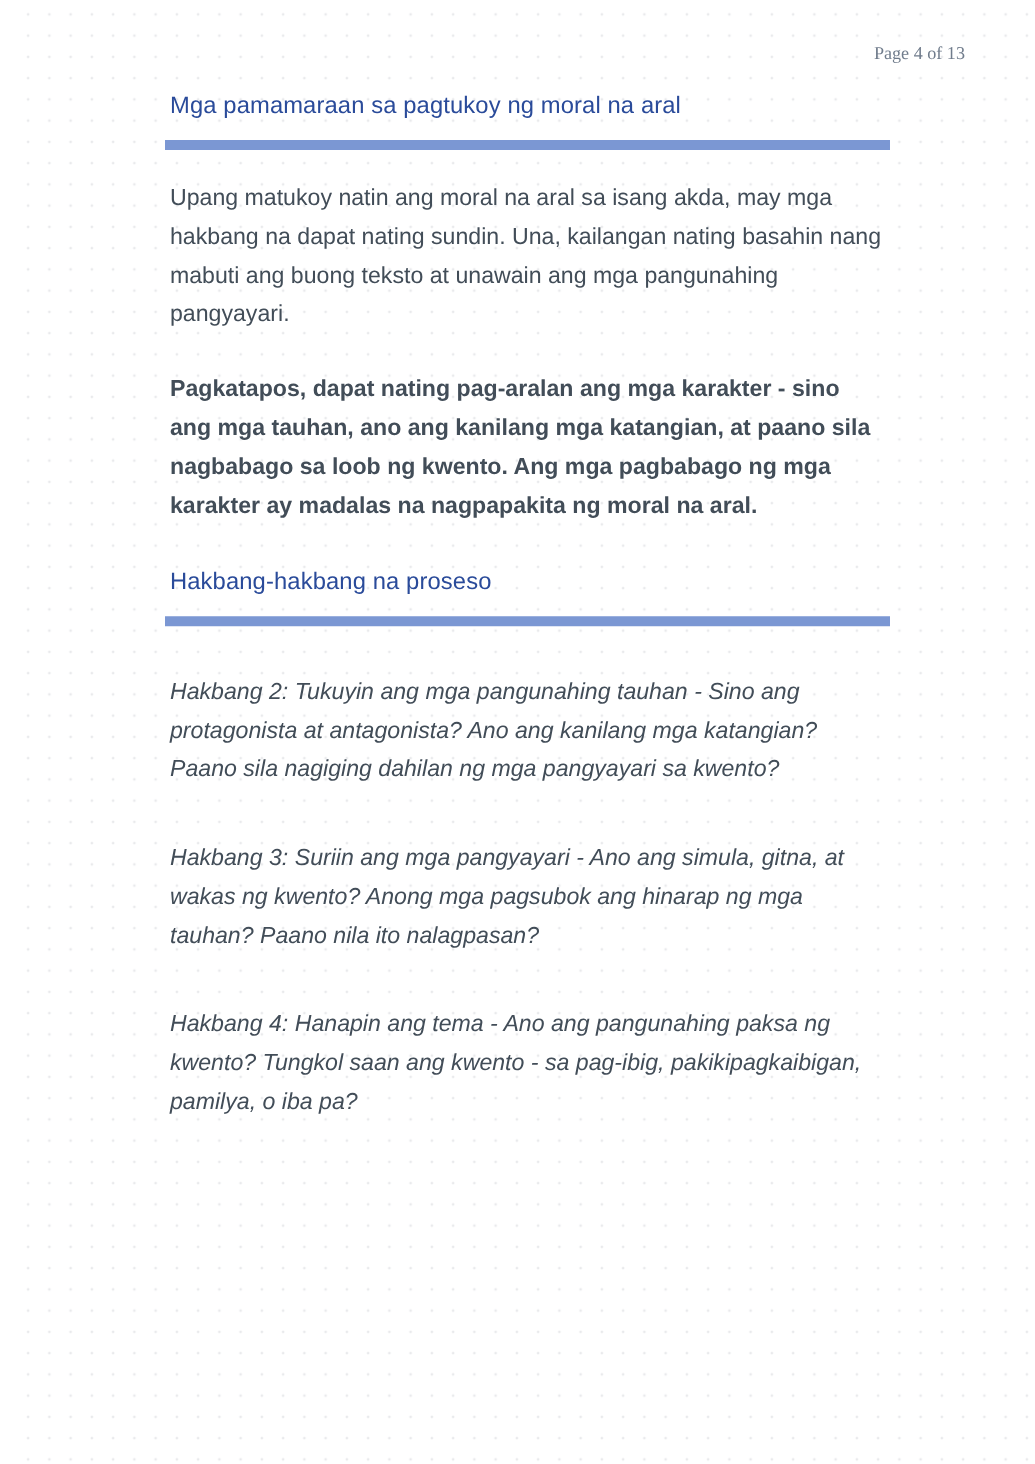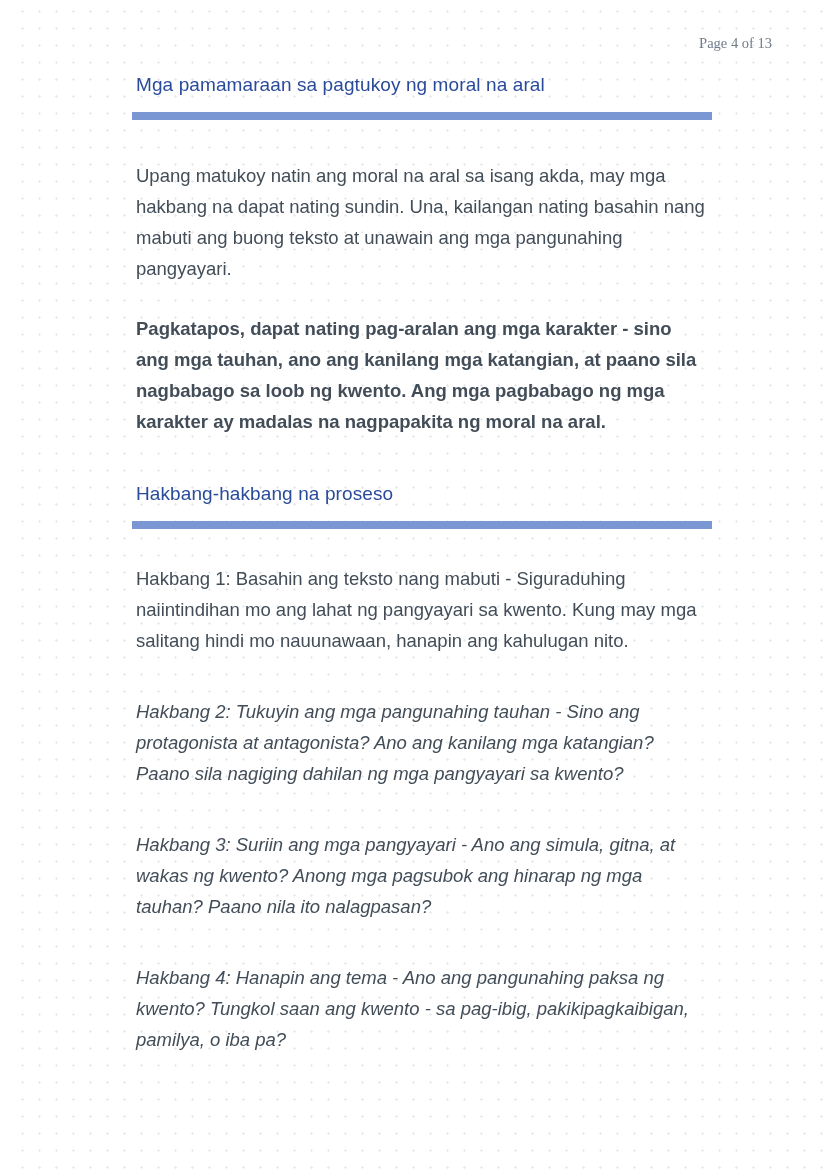--- a/index.html
+++ b/index.html
@@ -41,39 +41,39 @@
   .section-heading {
     margin-top: 56px;
     font-size: 19px;
     line-height: 25px;
     font-weight: normal;
     color: #2a4b9a;
     letter-spacing: 0.1px;
   }
 
   .section-heading.second {
-    margin-top: 36px;
+    margin-top: 26px;
   }
 
   .section-rule {
     margin-top: 11px;
     height: 2px;
     width: 100%;
     background: #7b97d3;
     border: none;
   }
 
   .content p {
     font-size: 18.5px;
     line-height: 31px;
     color: #424d58;
     letter-spacing: 0px;
   }
 
-  p.para-first { margin-top: 36px; }
+  p.para-first { margin-top: 18px; }
   p.para-next  { margin-top: 21px; font-weight: bold; }
   p.step-first { margin-top: 30px; }
   p.step-next  { margin-top: 32px; font-style: italic; }
 
   .footer-brand {
     position: absolute;
     top: 1130px;
     left: 0;
     width: 100%;
     text-align: center;
@@ -94,21 +94,20 @@
     <h2 class="section-heading">Mga pamamaraan sa pagtukoy ng moral na aral</h2>
     <div class="section-rule"></div>
 
     <p class="para-first">Upang matukoy natin ang moral na aral sa isang akda, may mga hakbang na dapat nating sundin. Una, kailangan nating basahin nang mabuti ang buong teksto at unawain ang mga pangunahing pangyayari.</p>
 
     <p class="para-next">Pagkatapos, dapat nating pag-aralan ang mga karakter - sino ang mga tauhan, ano ang kanilang mga katangian, at paano sila nagbabago sa loob ng kwento. Ang mga pagbabago ng mga karakter ay madalas na nagpapakita ng moral na aral.</p>
 
     <h2 class="section-heading second">Hakbang-hakbang na proseso</h2>
     <div class="section-rule"></div>
 
-    <p class="step-first">Hakbang 1: Basahin ang teksto nang mabuti - Siguraduhing naiintindihan mo ang lahat ng pangyayari sa kwento. Kung may mga salitang hindi mo nauunawaan, hanapin ang kahulugan nito.</p>
 
     <p class="step-next">Hakbang 2: Tukuyin ang mga pangunahing tauhan - Sino ang protagonista at antagonista? Ano ang kanilang mga katangian? Paano sila nagiging dahilan ng mga pangyayari sa kwento?</p>
 
     <p class="step-next">Hakbang 3: Suriin ang mga pangyayari - Ano ang simula, gitna, at wakas ng kwento? Anong mga pagsubok ang hinarap ng mga tauhan? Paano nila ito nalagpasan?</p>
 
     <p class="step-next">Hakbang 4: Hanapin ang tema - Ano ang pangunahing paksa ng kwento? Tungkol saan ang kwento - sa pag-ibig, pakikipagkaibigan, pamilya, o iba pa?</p>
 
 
   </div>
 

